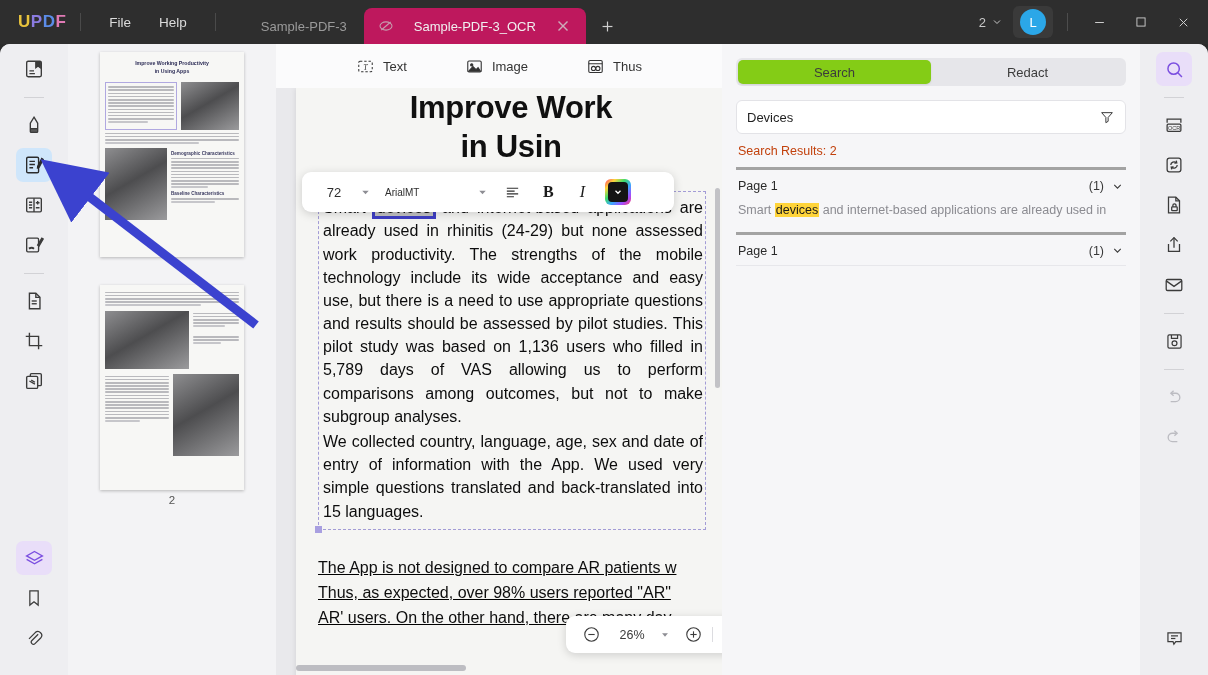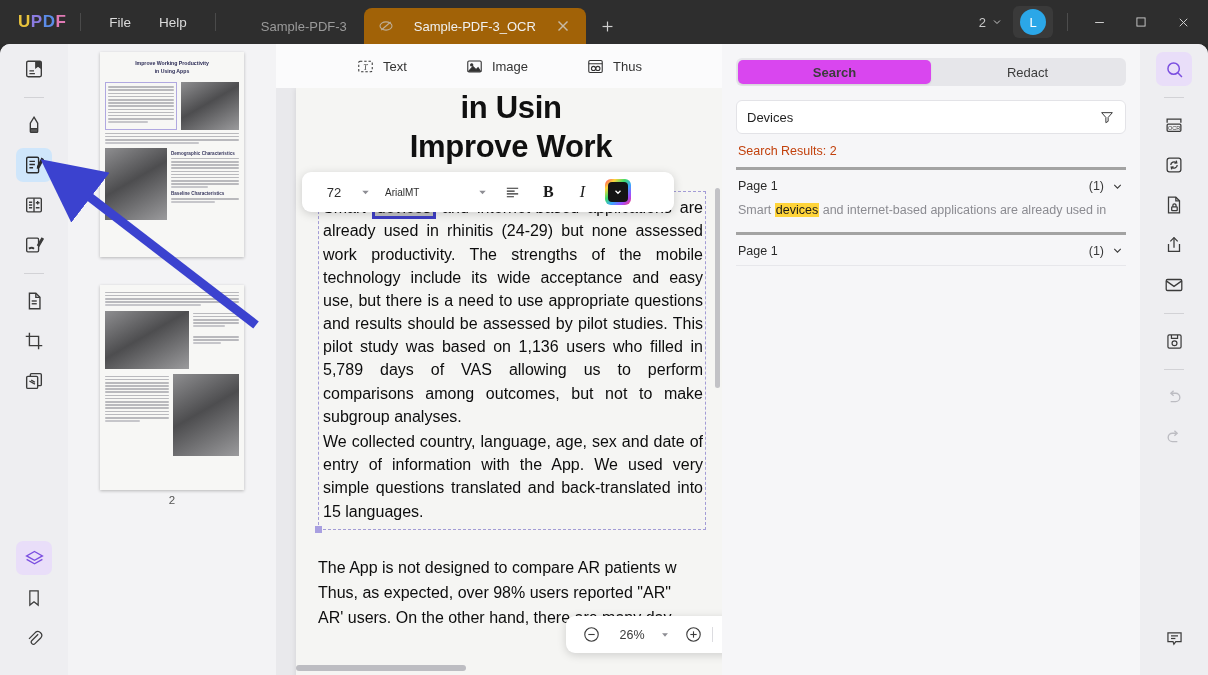--- a/index.html
+++ b/index.html
@@ -30,21 +30,21 @@
   }
 
   .tabs { display: flex; align-items: flex-end; height: 44px; margin-left: 14px; }
   .tab {
     height: 36px; display: flex; align-items: center; padding: 0 14px;
     font-size: 12.5px; color: #b9b9b9; border-radius: 8px 8px 0 0;
     min-width: 120px; justify-content: center; position: relative;
   }
   .tab.inactive { color: #9a9a9a; }
   .tab.active {
-    background: #a16207; color: #f0f0f0; min-width: 222px;
+    background: #be185d; color: #f0f0f0; min-width: 222px;
     justify-content: flex-end;
   }
   .tab-icon { width: 16px; height: 16px; margin-right: 10px; opacity: .75; flex-shrink: 0; }
   .tab-label { flex: 1; text-align: center; font-size: 13px; }
   .tab-close { width: 18px; height: 18px; margin-left: 8px; opacity: .8; }
   .newtab {
     width: 28px; height: 28px; display: flex; align-items: center; justify-content: center;
     color: #cfcfcf; font-size: 20px; margin-left: 8px; margin-bottom: 4px;
   }
 
@@ -167,21 +167,21 @@
     background: #f6f6f8; padding: 14px 14px 0;
   }
   .seg {
     display: flex; width: 100%; height: 28px; background: #e6e6ea;
     border-radius: 6px; padding: 2px; margin-bottom: 14px;
   }
   .seg-btn {
     flex: 1; display: flex; align-items: center; justify-content: center;
     font-size: 13px; color: #3c3c3c; border-radius: 5px;
   }
-  .seg-btn.on { background: #d946ef; box-shadow: 0 1px 2px rgba(0,0,0,.09); font-weight: bold; }
+  .seg-btn.on { background: #84cc16; box-shadow: 0 1px 2px rgba(0,0,0,.09); }
   .srch-input {
     display: flex; align-items: center; background: #fff; border: 1px solid #e3e3e7;
     border-radius: 6px; height: 34px; padding: 0 10px;
   }
   .srch-input input {
     border: 0; outline: 0; flex: 1; font-size: 13px; color: #1f1f1f;
     font-family: "Liberation Sans", sans-serif; background: transparent;
   }
   .res-count { font-size: 12.5px; color: #c2410c; margin: 10px 2px 9px; }
   .res-group { border-top: 3px solid #a3a3a3; }
@@ -487,31 +487,31 @@
             <line x1="3.5" y1="8.5" x2="20.5" y2="8.5"></line>
             <circle cx="9.5" cy="14.5" r="2.6"></circle>
               <circle cx="15" cy="14.5" r="2.6"></circle>
           </svg>
           <span>Thus</span>
         </div>
       </div>
 
       <div class="doc-canvas">
         <div class="doc-page">
+          <div class="doc-title">Improve Work</div>
           <div class="doc-title">in Usin</div>
-          <div class="doc-title">Improve Work</div>
 
           <div class="textbox">
             <div class="handle" style="left:-4px;top:-4px;"></div>
             <div class="handle" style="left:-4px;bottom:-4px;"></div>
             <p><span>Smart </span><span class="sel-token">devices</span><span> and internet-based applications are already used in rhinitis (24-29) but none assessed work productivity. The strengths of the mobile technology include its wide acceptance and easy use, but there is a need to use appropriate questions and results should be assessed by pilot studies. This pilot study was based on 1,136 users who filled in 5,789 days of VAS allowing us to perform comparisons among outcomes, but not to make subgroup analyses.</span></p>
             <p style="margin-top:2px;">We collected country, language, age, sex and date of entry of information with the App. We used very simple questions translated and back-translated into 15 languages.</p>
           </div>
 
-          <div style="margin-top:26px;">
+          <div style="margin-top:26px;text-decoration:underline;">
             <div class="para2">The App is not designed to compare AR patients w</div>
             <div class="para2" style="margin-top:2px;">Thus, as expected, over 98% users reported "AR"</div>
             <div class="para2" style="margin-top:2px;">AR' users. On the other hand, there are many day</div>
           </div>
         </div>
         <div class="vscroll"></div>
       </div>
 
       <div style="position:absolute;left:26px;top:128px;width:372px;height:40px;background:#fff;
                   border-radius:9px;box-shadow:0 2px 10px rgba(0,0,0,.17);display:flex;align-items:center;

